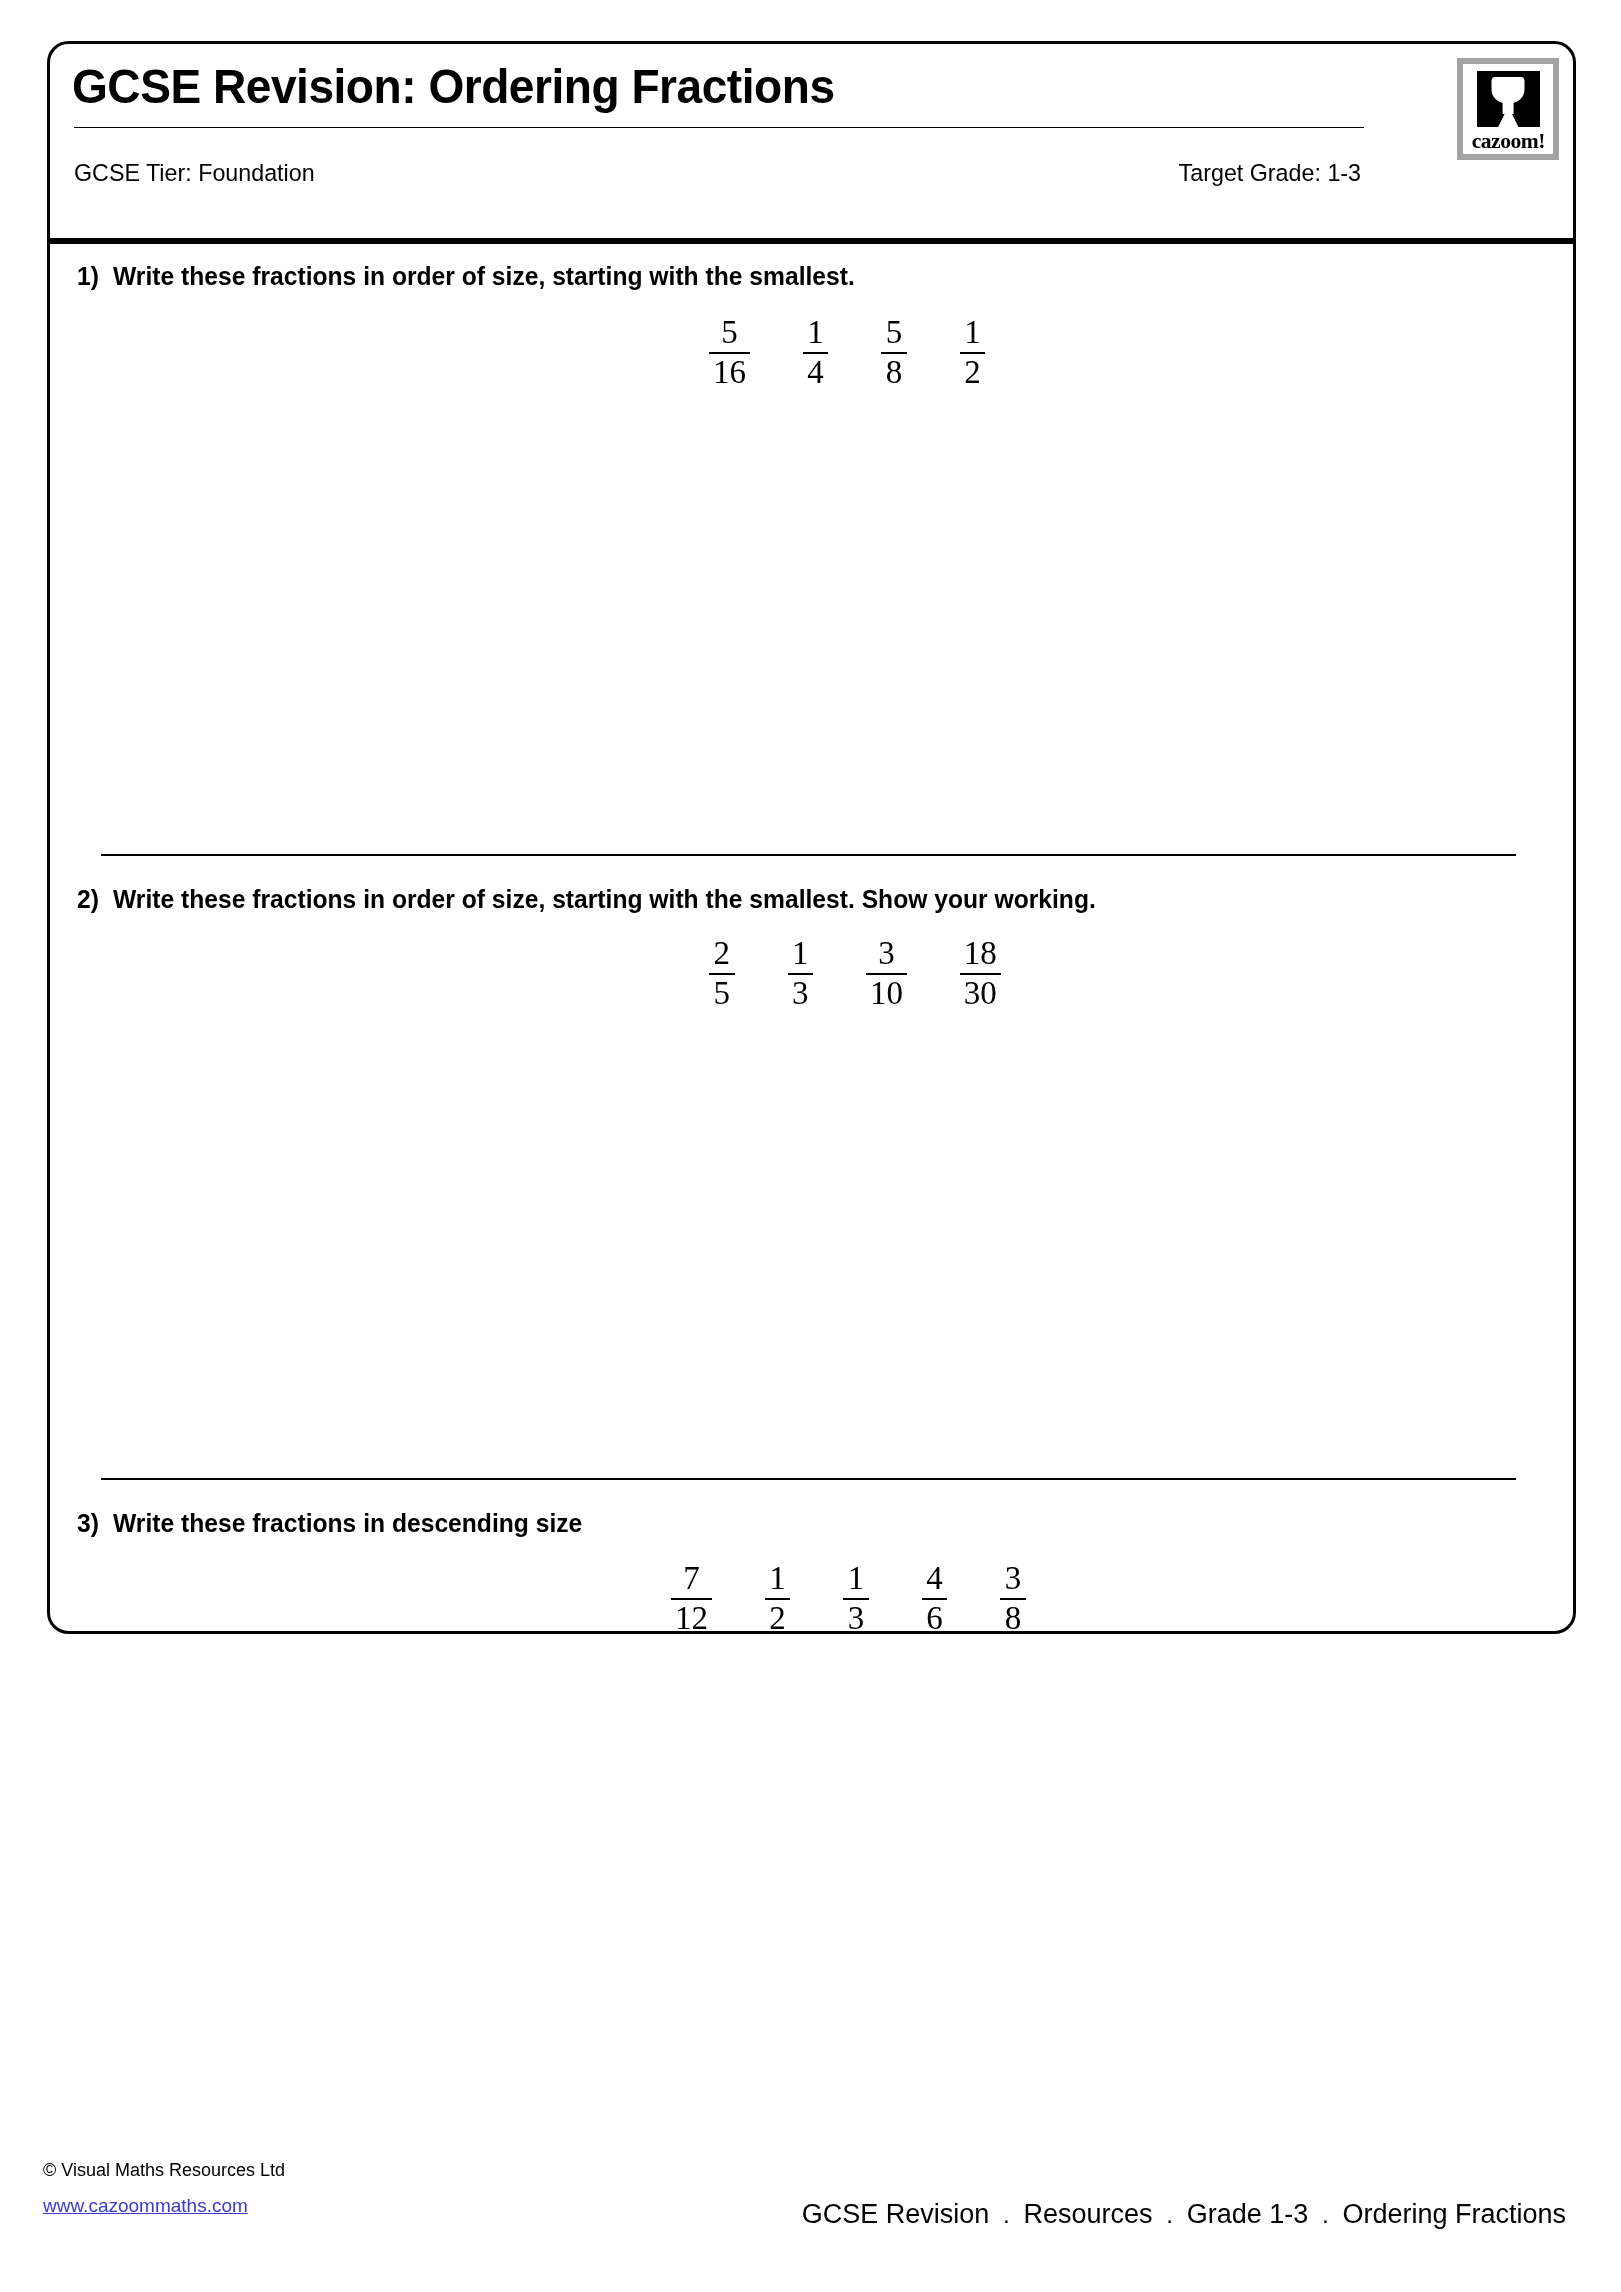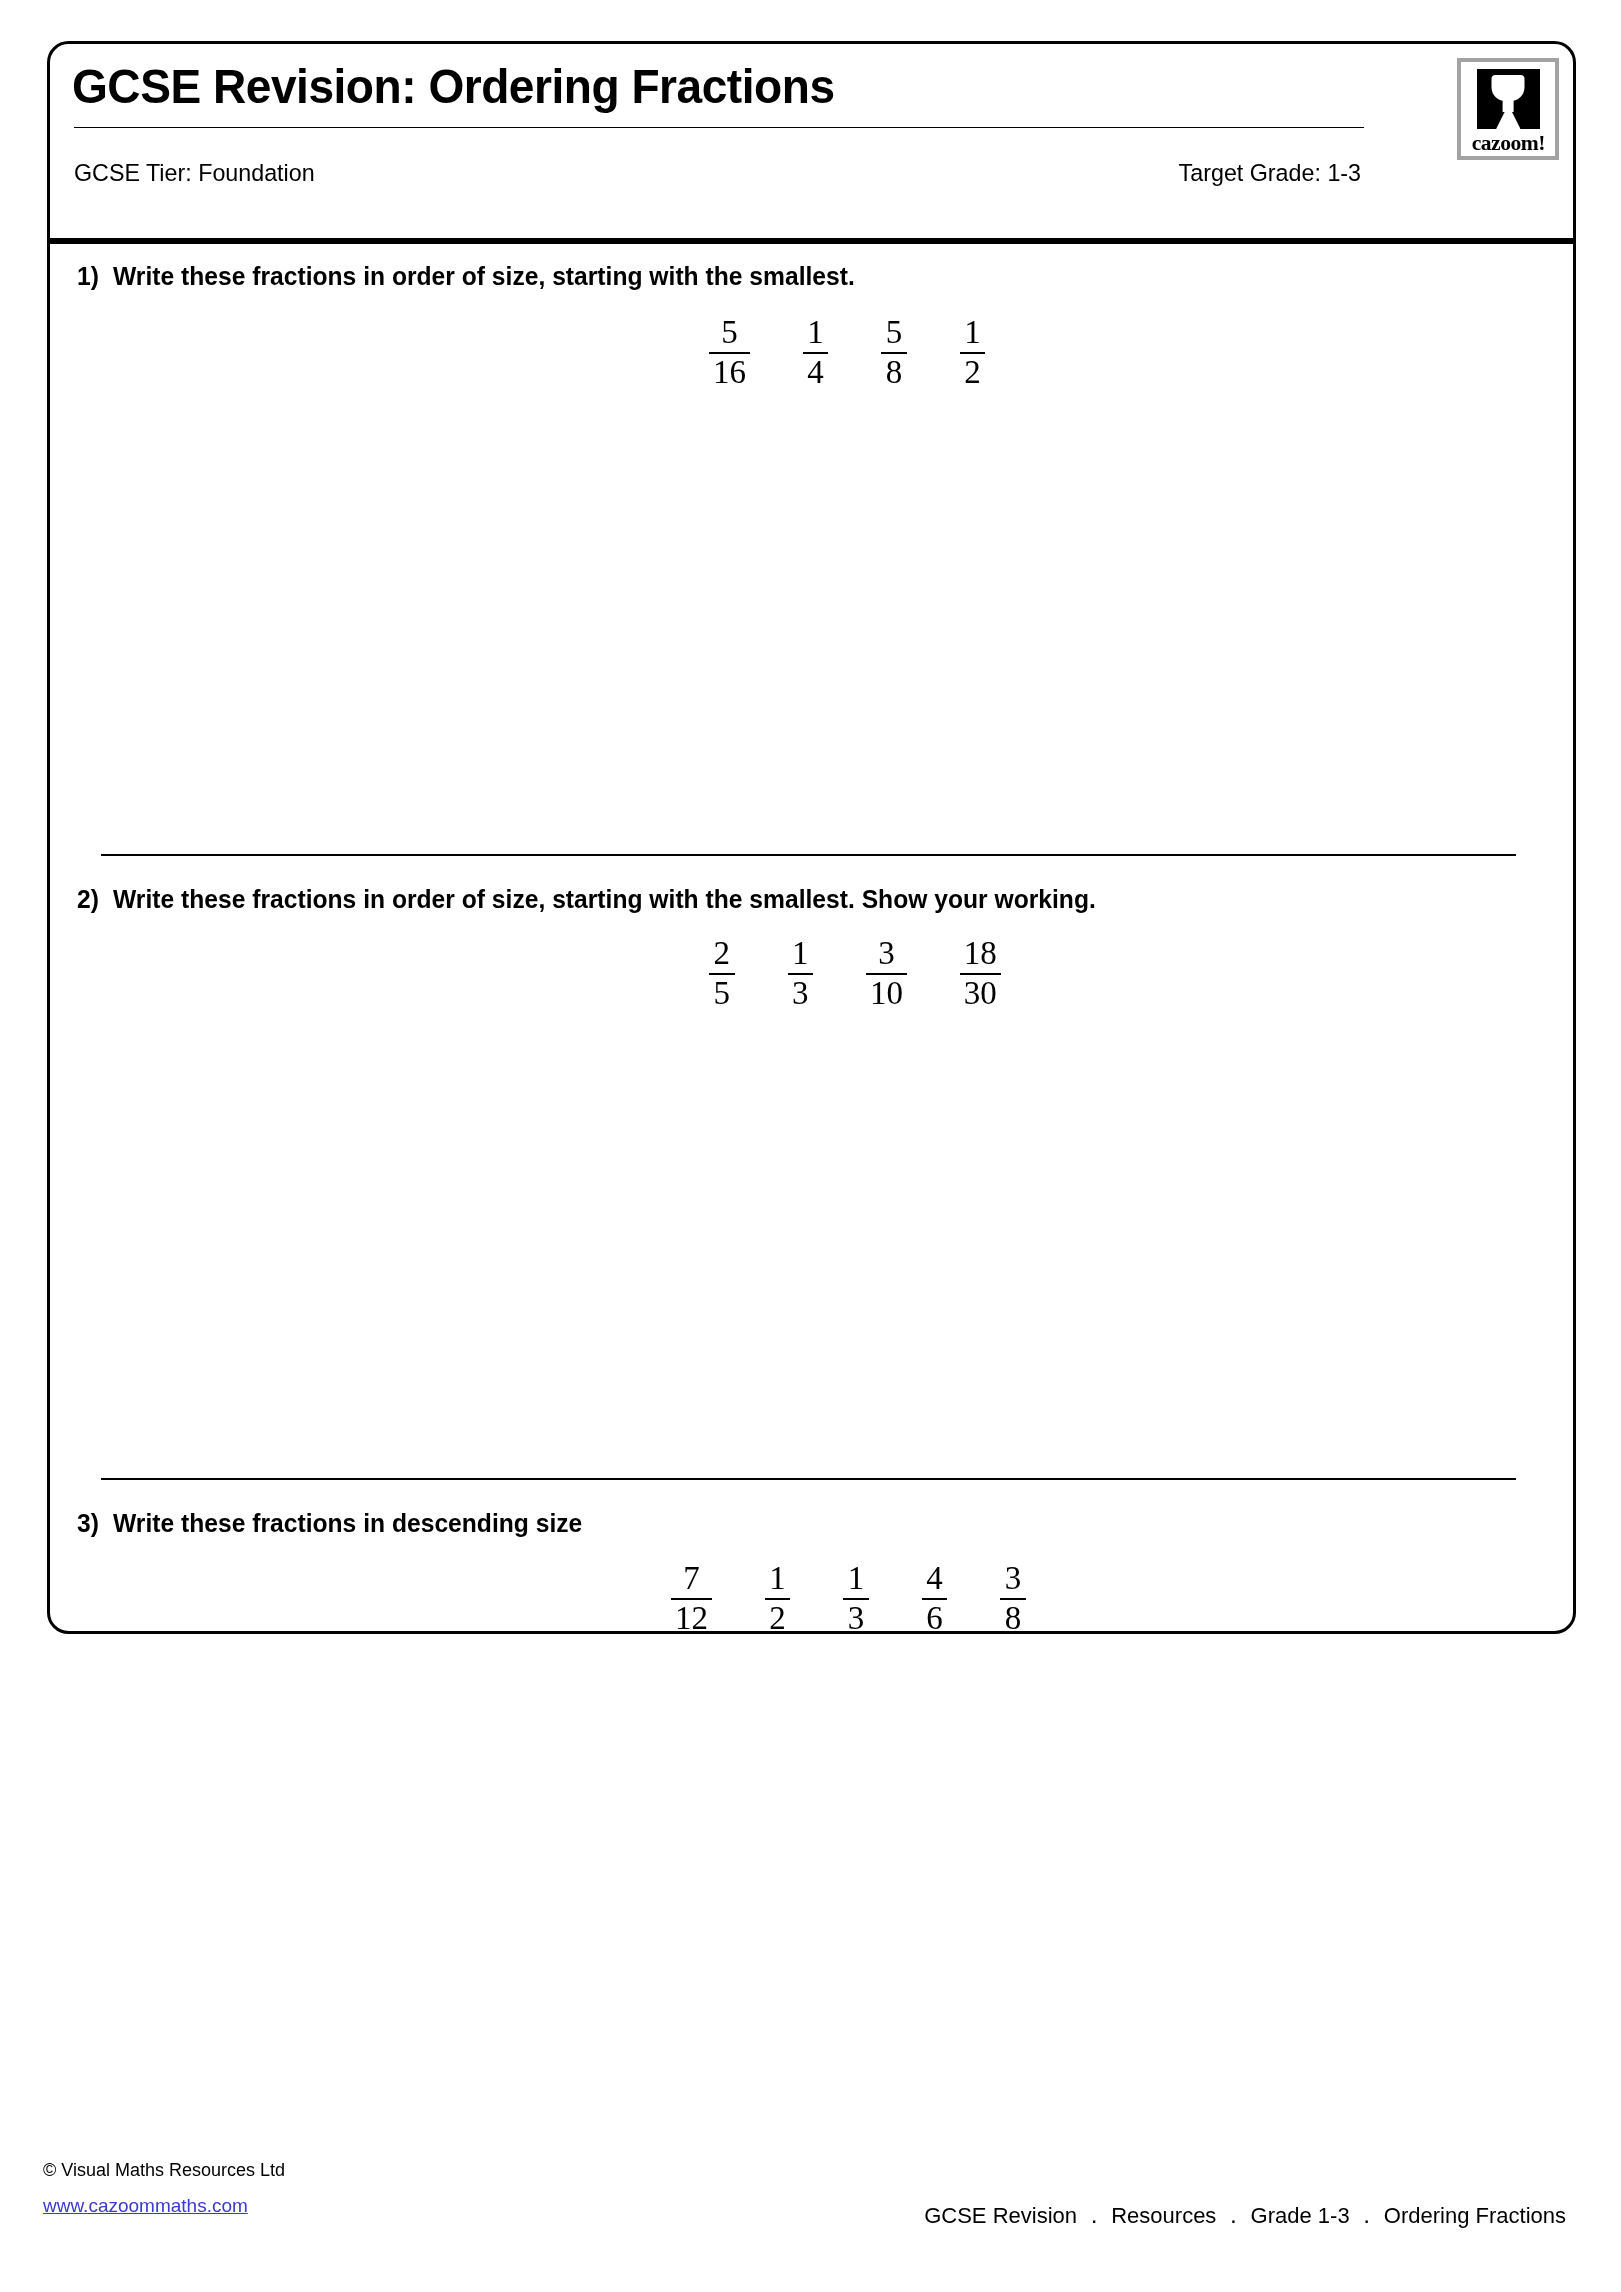--- a/index.html
+++ b/index.html
@@ -80,21 +80,21 @@
   }
   .sub-text.right { transform-origin: right center; }
 
   
   .logo-box {
     position: absolute;
     right: 13.7px;
     top: 13.7px;
     width: 102px;
     height: 102px;
-    border: 4px solid #a3a3a3;
+    border: 6px solid #a3a3a3;
     background: #ffffff;
     display: flex;
     flex-direction: column;
     align-items: center;
     justify-content: flex-start;
     padding-top: 6.9px;
   }
   .logo-square {
     width: 63px;
     height: 61px;
@@ -253,21 +253,21 @@
   }
   .footer-right {
     position: absolute;
     right: 55px;
     top: 45px;
     display: flex;
     align-items: baseline;
     white-space: nowrap;
   }
   .crumb {
-    font-size: 22px;
+    font-size: 27px;
     line-height: 31px;
   }
   .crumb-sep {
     font-size: 24.5px;
     line-height: 31px;
     padding: 0 13.7px;
   }
 </style>
 </head>
 <body>

